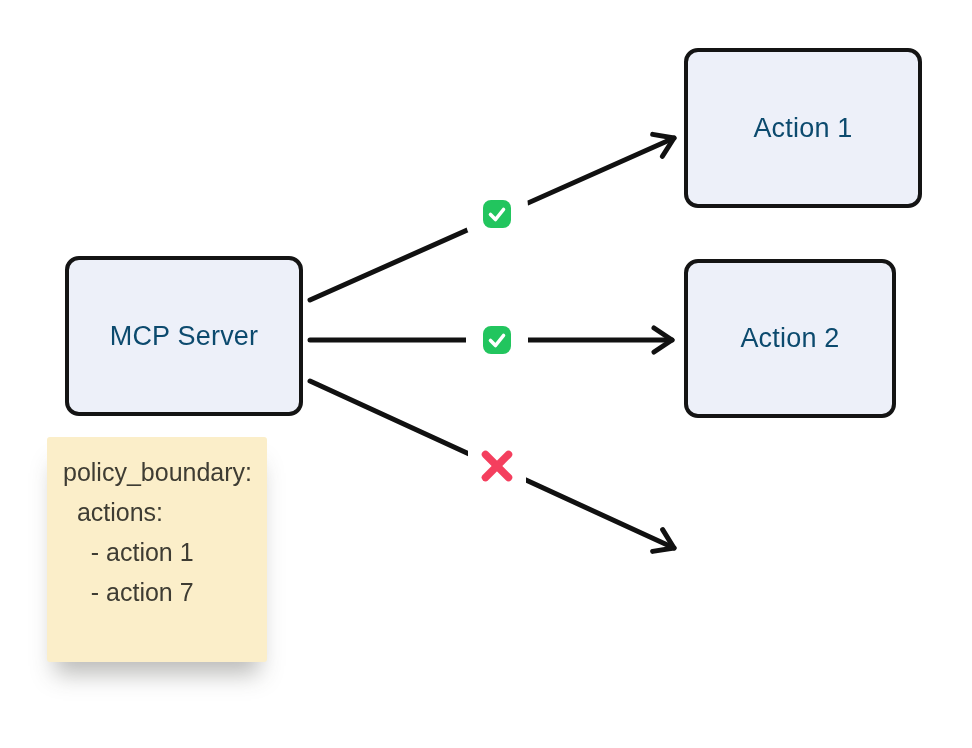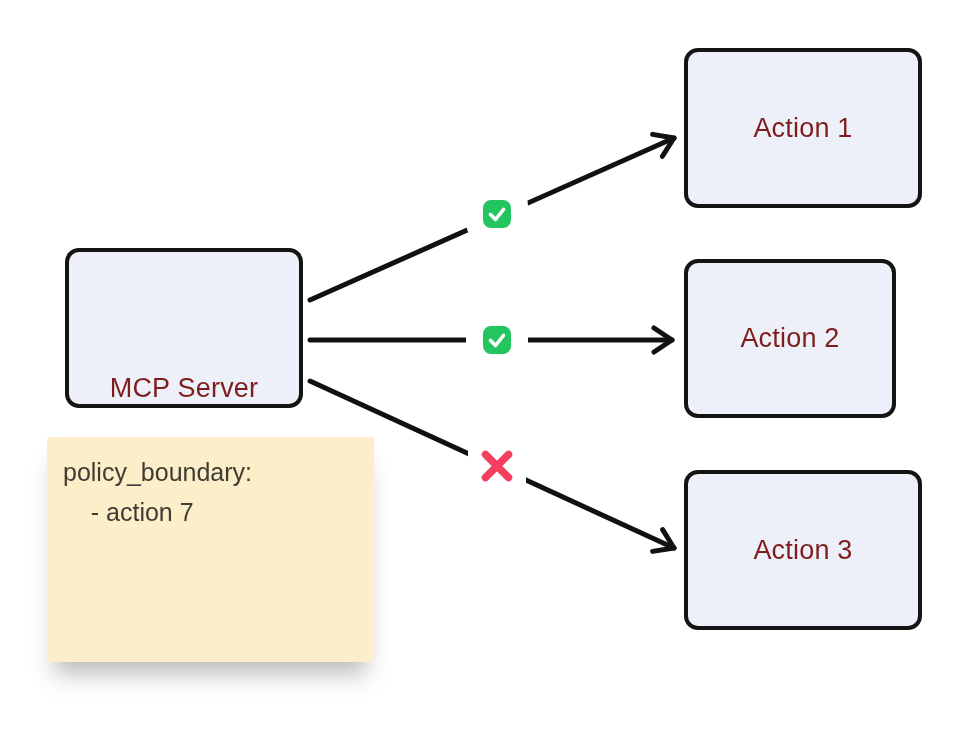--- a/index.html
+++ b/index.html
@@ -23,24 +23,24 @@
     background: #edf0f9;
     border: 4px solid #141414;
     border-radius: 14px;
     display: flex;
     align-items: center;
     justify-content: center;
     z-index: 2;
   }
   .node .node-label {
     font-size: 27px;
-    color: #7f1d1d;
+    color: #0c4a6e;
     letter-spacing: 0.2px;
   }
-  #server-node  { left: 65px;  top: 248px; width: 238px; height: 160px; align-items: flex-end; }
+  #server-node  { left: 65px;  top: 256px; width: 238px; height: 160px; }
   #action-node-1{ left: 684px; top: 48px;  width: 238px; height: 160px; }
   #action-node-2{ left: 684px; top: 259px; width: 212px; height: 159px; }
   #action-node-3{ left: 684px; top: 470px; width: 238px; height: 160px; }
 
   .check-badge {
     position: absolute;
     width: 28px; height: 28px;
     background: #22c55e;
     border-radius: 8px;
     box-shadow: 0 0 0 17px #ffffff;
@@ -59,21 +59,21 @@
     background: #ffffff;
     display: flex;
     align-items: center;
     justify-content: center;
     z-index: 3;
   }
 
   .policy-note {
     position: absolute;
     left: 47px; top: 437px;
-    width: 327px; height: 225px;
+    width: 220px; height: 225px;
     box-sizing: border-box;
     background: #fbeec9;
     border-radius: 3px;
     box-shadow: 0 20px 22px -8px rgba(60, 60, 55, 0.35);
     padding: 15px 0 0 16px;
     z-index: 2;
   }
   .note-line {
     white-space: pre;
     font-size: 25px;
@@ -102,23 +102,20 @@
   </div>
 
   <div class="node" id="action-node-1">
     <span class="node-label">Action 1</span>
   </div>
 
   <div class="node" id="action-node-2">
     <span class="node-label">Action 2</span>
   </div>
 
-  <div class="node" id="action-node-3">
-    <span class="node-label">Action 3</span>
-  </div>
 
   <div class="check-badge" id="check-badge-1">
     <svg width="20" height="20" viewBox="0 0 20 20">
       <polyline points="3.5,10.5 8.5,15.5 16.5,5.5" fill="none" stroke="#ffffff" stroke-width="3.6" stroke-linecap="round" stroke-linejoin="round"></polyline>
     </svg>
   </div>
 
   <div class="check-badge" id="check-badge-2">
     <svg width="20" height="20" viewBox="0 0 20 20">
       <polyline points="3.5,10.5 8.5,15.5 16.5,5.5" fill="none" stroke="#ffffff" stroke-width="3.6" stroke-linecap="round" stroke-linejoin="round"></polyline>
@@ -127,16 +124,18 @@
 
   <div class="cross-badge">
     <svg width="34" height="34" viewBox="0 0 34 34">
       <line x1="5.5" y1="5.5" x2="28.5" y2="28.5" stroke="#f43f5e" stroke-width="7.5" stroke-linecap="round"></line>
       <line x1="28.5" y1="5.5" x2="5.5" y2="28.5" stroke="#f43f5e" stroke-width="7.5" stroke-linecap="round"></line>
     </svg>
   </div>
 
   <div class="policy-note">
     <div class="note-line">policy_boundary:</div>
+    <div class="note-line">  actions:</div>
+    <div class="note-line">    - action 1</div>
     <div class="note-line">    - action 7</div>
   </div>
 
 </div>
 
 </body></html>

